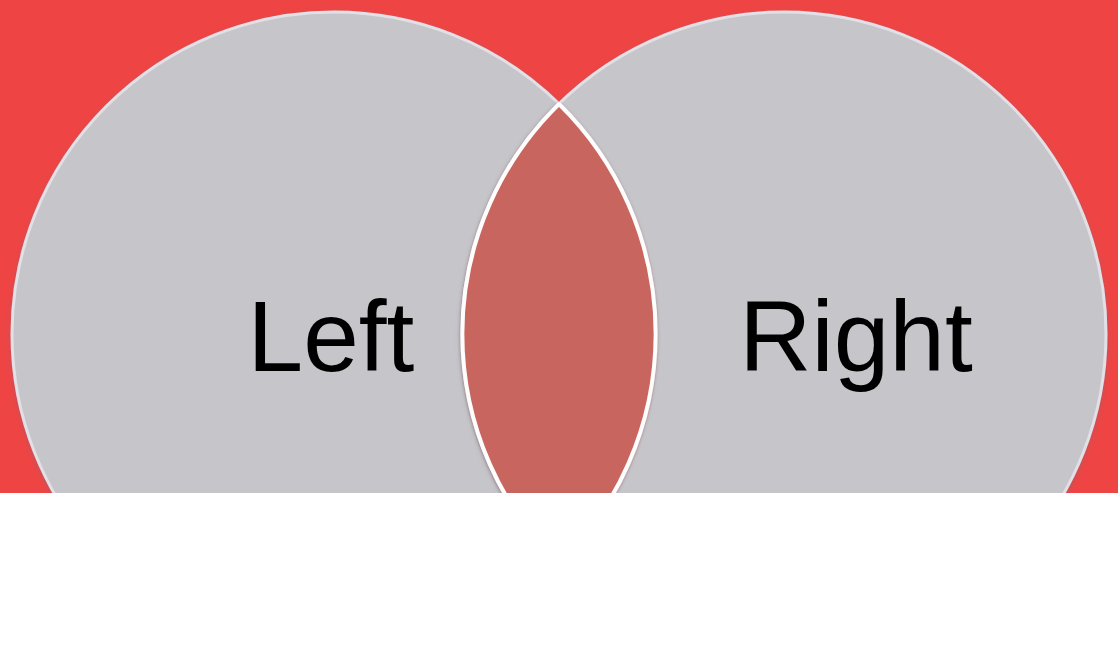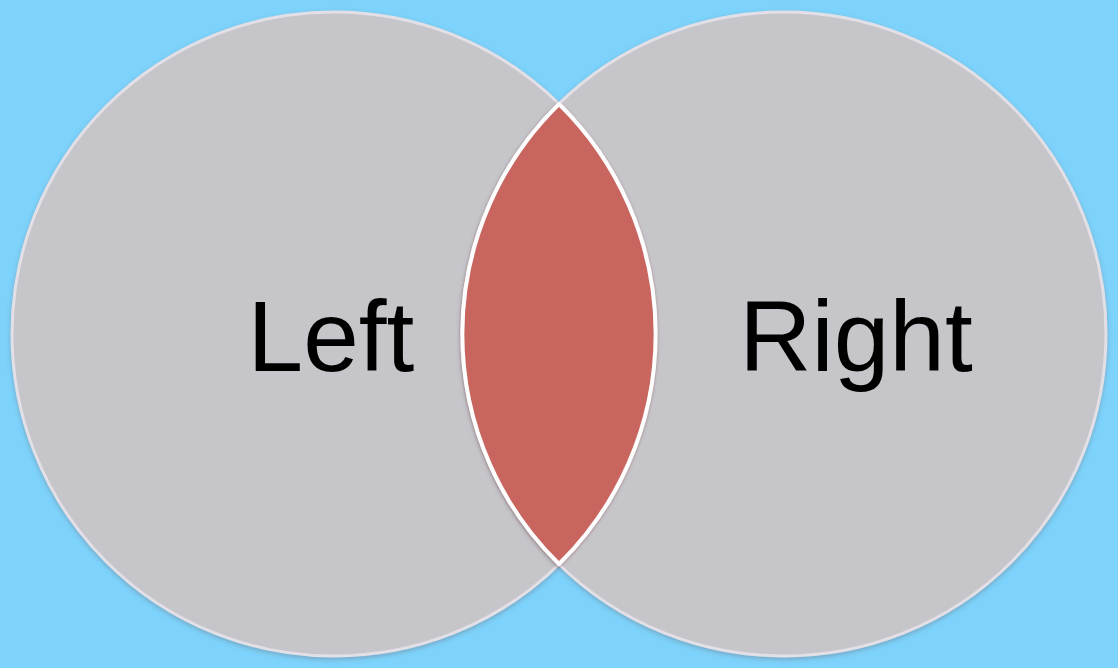--- a/index.html
+++ b/index.html
@@ -4,22 +4,22 @@
 <style>
   html, body {
     margin: 0;
     padding: 0;
     background: #FFFFFF;
     font-family: "Liberation Sans", sans-serif;
   }
   .venn-canvas {
     position: relative;
     width: 1118px;
-    height: 668px;
-    background: #7dd3fc;
+    height: 493px;
+    background: #ef4444;
     overflow: hidden;
   }
   svg { display: block; }
   .venn-circle {
     stroke: #E2E0E6;
     stroke-width: 3;
   }
   .venn-lens {
     stroke: #FDFDFE;
     stroke-width: 4;

